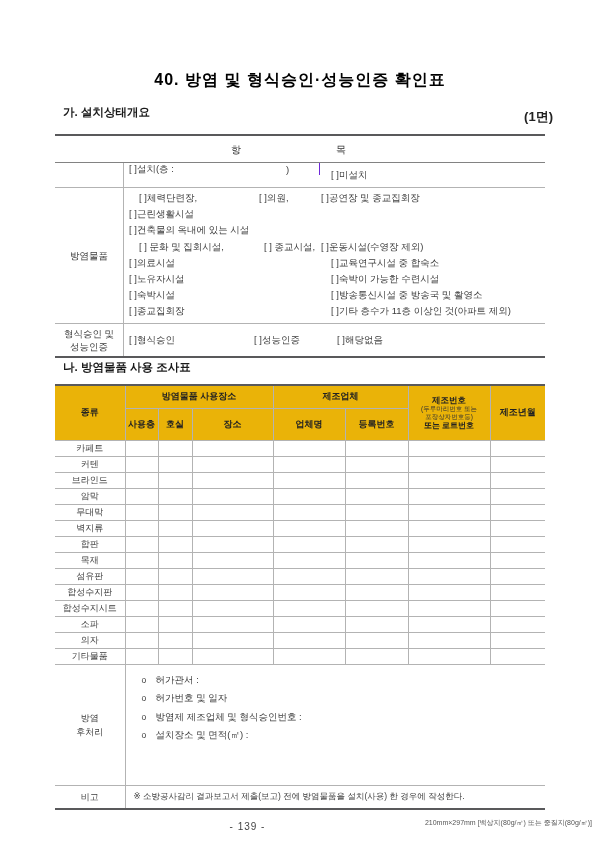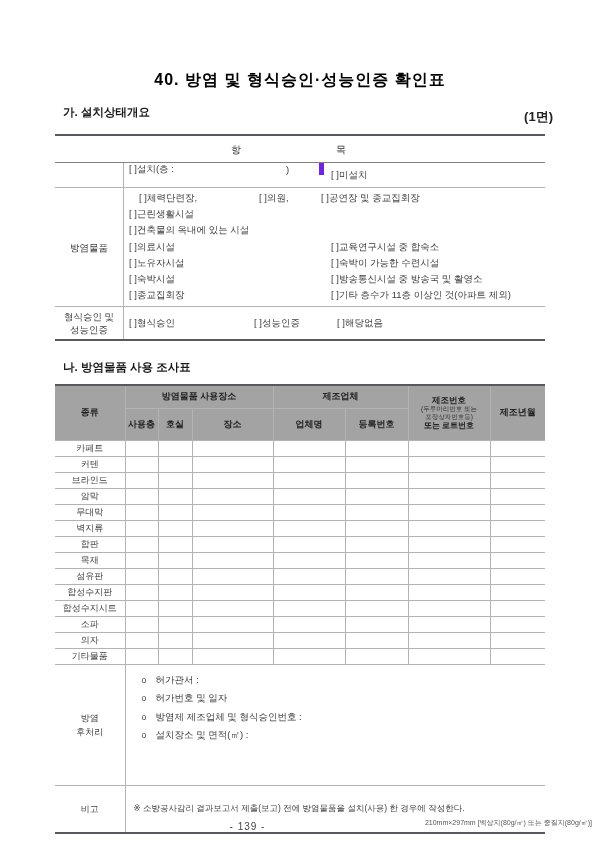--- a/index.html
+++ b/index.html
@@ -22,54 +22,54 @@
       font-size:9.5px;color:#3d3d3d;}
   .t1-hrow{position:relative;height:26px;border-bottom:1px solid #828282;}
   .t1-hrow .hang{position:absolute;left:176px;top:7px;font-size:10px;color:#333;}
   .t1-hrow .mok{position:absolute;left:281px;top:7px;font-size:10px;color:#333;}
   .t1-row{display:flex;border-bottom:1px solid #b3b3b3;}
   .t1-row:last-child{border-bottom:none;}
   .t1-label{width:68px;display:flex;flex-direction:column;align-items:center;
             justify-content:center;text-align:center;line-height:13px;color:#3d3d3d;}
   .t1-content{width:421px;border-left:1px solid #b3b3b3;position:relative;}
   .r-install .t1-content{height:24px;}
-  .inst-left{position:absolute;left:0;top:0;bottom:12px;width:195px;border-right:5px solid #6d28d9;}
+  .inst-left{position:absolute;left:0;top:0;bottom:12px;width:195px;border-right:1px solid #6d28d9;}
   .inst-left .txt{position:absolute;left:5px;top:50%;transform:translateY(-50%);white-space:nowrap;}
   .inst-left .paren{position:absolute;left:162px;top:50%;transform:translateY(-50%);}
   .inst-right{position:absolute;left:195px;top:0;bottom:0;right:0;}
   .inst-right .txt{position:absolute;left:12px;top:50%;transform:translateY(-50%);white-space:nowrap;}
   .items{padding:2px 0 3px 0;}
   .line{position:relative;height:16.2px;}
   .seg{position:absolute;top:50%;transform:translateY(-50%);white-space:nowrap;}
   .x5{left:5px;}.x15{left:15px;}.x135{left:135px;}.x140{left:140px;}
   .x197{left:197px;}.x207{left:207px;}.x130{left:130px;}.x213{left:213px;}
   .r-approval .t1-content{height:32px;}
 
   
   table.t2{position:absolute;top:384px;left:55px;width:490px;border-collapse:collapse;
            table-layout:fixed;font-size:9px;color:#3d3d3d;}
   .t2 th,.t2 td{border:1px solid #b3b3b3;padding:0;overflow:hidden;}
   .t2 tr>*:first-child{border-left:none;}
   .t2 tr>*:last-child{border-right:none;}
-  .t2 thead th{background:#a3a3a3;font-weight:bold;color:#222;font-size:9px;text-align:center;}
+  .t2 thead th{background:#eab308;font-weight:bold;color:#222;font-size:9px;text-align:center;}
   .t2 thead tr.h1 th{border-top:2px solid #59595b;}
   .t2 thead tr.h1{height:23px;}
   .t2 thead tr.h2{height:32px;}
   .serial-cell{line-height:9px;}
   .serial-cell .big{font-size:8.5px;font-weight:bold;display:block;}
   .serial-cell .small{font-size:6.5px;font-weight:normal;color:#333;display:block;line-height:8px;}
   .serial-cell .mid{font-size:8px;font-weight:bold;display:block;}
   .t2 tbody tr.prod{height:16px;}
   .t2 td.pname{text-align:center;color:#3d3d3d;}
   .t2 tr.post-row{height:121px;}
   .t2 tr.post-row td.plabel,.t2 td.nlabel{text-align:center;vertical-align:middle;line-height:14px;}
   .t2 tr.post-row td.pcontent{vertical-align:top;padding:6px 4px 0 16px;font-size:9.5px;}
   .bullet-line{line-height:17.5px;white-space:nowrap;}
   .bullet-line .b{display:inline-block;width:14px;font-size:8.5px;}
-  .t2 tr.note-row{height:48px;}
+  .t2 tr.note-row{height:24px;}
   .t2 tr.note-row td.ncontent{font-size:8.5px;padding-left:8px;white-space:nowrap;margin-top:45px;}
   .t2 tr.note-row td,.t2 tr.note-row th{border-bottom:2px solid #59595b;}
 
   
   .pageno{position:absolute;top:821px;left:200px;width:95px;text-align:center;
           font-size:10px;color:#444;letter-spacing:1px;}
   .paper-spec{position:absolute;top:818px;right:38px;font-size:7px;color:#555;}
 </style>
 </head>
 <body>
@@ -108,20 +108,25 @@
         <div class="line">
           <span class="seg x15">[ ]체력단련장,</span>
           <span class="seg x135">[ ]의원,</span>
           <span class="seg x197">[ ]공연장 및 종교집회장</span>
         </div>
         <div class="line">
           <span class="seg x5">[ ]근린생활시설</span>
         </div>
         <div class="line">
           <span class="seg x5">[ ]건축물의 옥내에 있는 시설</span>
+        </div>
+        <div class="line">
+          <span class="seg x15">[ ] 문화 및 집회시설,</span>
+          <span class="seg x140">[ ] 종교시설,</span>
+          <span class="seg x197">[ ]운동시설(수영장 제외)</span>
         </div>
         <div class="line">
           <span class="seg x5">[ ]의료시설</span>
           <span class="seg x207">[ ]교육연구시설 중 합숙소</span>
         </div>
         <div class="line">
           <span class="seg x5">[ ]노유자시설</span>
           <span class="seg x207">[ ]숙박이 가능한 수련시설</span>
         </div>
         <div class="line">

